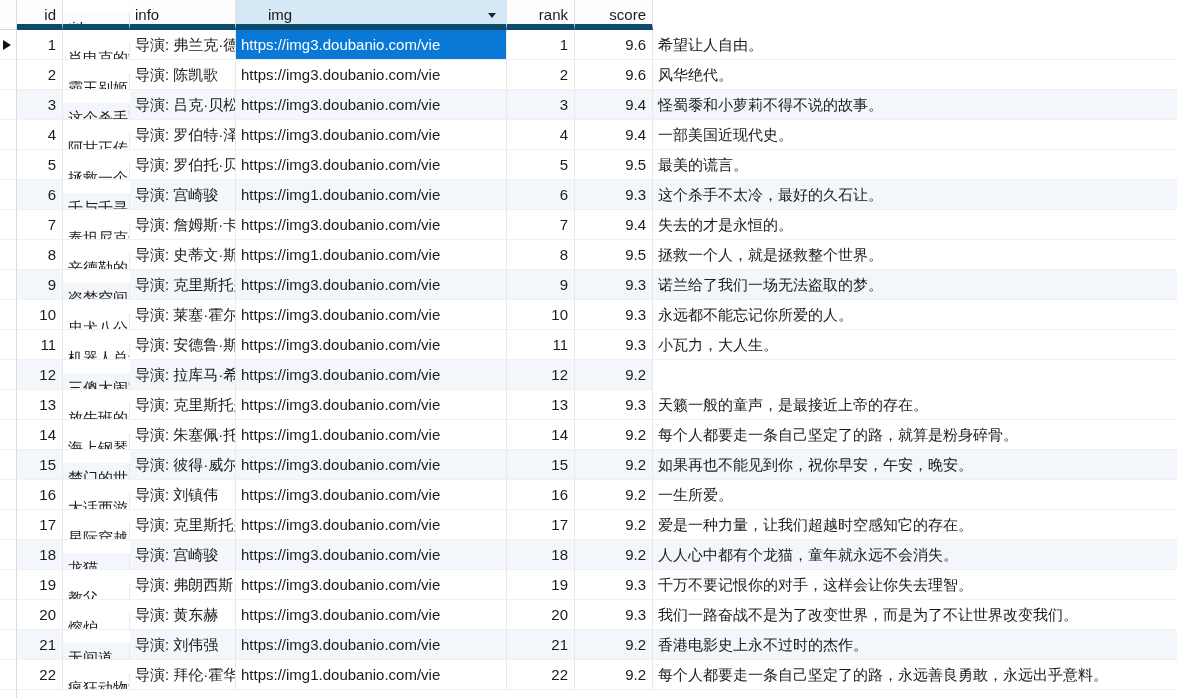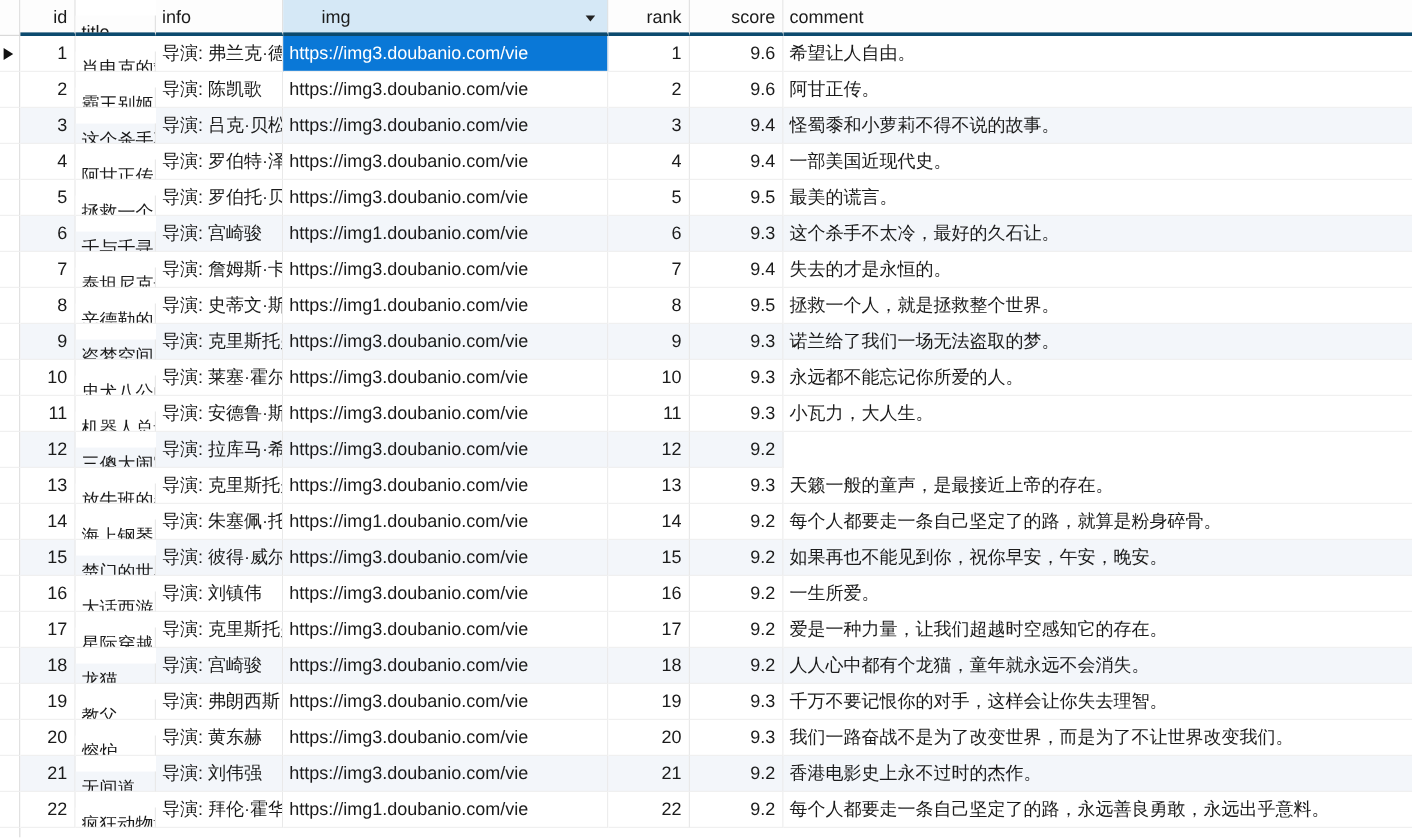--- a/index.html
+++ b/index.html
@@ -2,21 +2,21 @@
 <html style="--accent: #0a78d7; --hdr-active: #d5e8f6; --stripe: #f3f6fa; --text: #1b1b1b;"><head>
 <meta charset="utf-8">
 <style>
   * { margin:0; padding:0; box-sizing:border-box; }
   html,body { width:1177px; height:698px; overflow:hidden; background:#fff;
     font-family:"Liberation Sans", sans-serif; font-size:15px; color:var(--text,#1b1b1b); }
   .grid { width:1177px; height:698px; background:#fff; }
 
   .hdr { display:flex; height:30px; }
   .corner { width:17px; border-right:1px solid #dadada; border-bottom:1px solid #d9d9d9; background:#fdfdfd; }
-  .hdr-cell { position:relative; border-right:1px solid #e2e2e2; border-bottom:3px solid #0c4a6e;
+  .hdr-cell { position:relative; border-right:1px solid #e2e2e2; border-bottom:6px solid #0c4a6e;
     padding:0 5px; line-height:29px; white-space:nowrap; overflow:hidden; background:#fdfdfd; }
   .hdr-cell.active { background:var(--hdr-active,#d5e8f6);padding-left:32px; }
   .filter-arrow { position:absolute; right:10px; top:13px; width:0; height:0;
     border-left:4px solid transparent; border-right:4px solid transparent; border-top:5px solid #222; }
 
   .row { display:flex; height:30px; }
   .gutter-cell { width:17px; border-right:1px solid #dadada; border-bottom:1px solid #f0f0f0;
     background:#fff; display:flex; align-items:center; padding-left:3px; }
   .row-marker { width:0; height:0; border-top:5px solid transparent; border-bottom:5px solid transparent;
     border-left:8px solid #111; }
@@ -38,21 +38,20 @@
 
 <div class="grid">
   <div class="hdr" id="header-row">
     <div class="corner"></div>
   <div class="hdr-cell col-id"><span>id</span></div>
       <div class="hdr-cell col-title"><span>title</span></div>
       <div class="hdr-cell col-info"><span>info</span></div>
       <div class="hdr-cell col-img active"><span>img</span><div class="filter-arrow"></div></div>
       <div class="hdr-cell col-rank"><span>rank</span></div>
       <div class="hdr-cell col-score"><span>score</span></div>
-      <div class="hdr-cell col-comment"><span>comment</span></div>
     </div>
   <div id="grid-body">
       <div class="row">
         <div class="gutter-cell">
           <div class="row-marker"></div>
         </div>
         <div class="cell col-id">1</div>
         <div class="cell col-title">肖申克的救赎</div>
         <div class="cell col-info">导演: 弗兰克·德拉邦特</div>
         <div class="cell col-img selected">https://img3.doubanio.com/vie</div>
@@ -61,21 +60,21 @@
         <div class="cell col-comment">希望让人自由。</div>
       </div>
       <div class="row">
         <div class="gutter-cell"></div>
         <div class="cell col-id">2</div>
         <div class="cell col-title">霸王别姬</div>
         <div class="cell col-info">导演: 陈凯歌</div>
         <div class="cell col-img">https://img3.doubanio.com/vie</div>
         <div class="cell col-rank">2</div>
         <div class="cell col-score">9.6</div>
-        <div class="cell col-comment">阿甘正传。</div>
+        <div class="cell col-comment">风华绝代。</div>
       </div>
       <div class="row stripe">
         <div class="gutter-cell"></div>
         <div class="cell col-id">3</div>
         <div class="cell col-title">这个杀手不太冷</div>
         <div class="cell col-info">导演: 吕克·贝松</div>
         <div class="cell col-img">https://img3.doubanio.com/vie</div>
         <div class="cell col-rank">3</div>
         <div class="cell col-score">9.4</div>
         <div class="cell col-comment">怪蜀黍和小萝莉不得不说的故事。</div>

